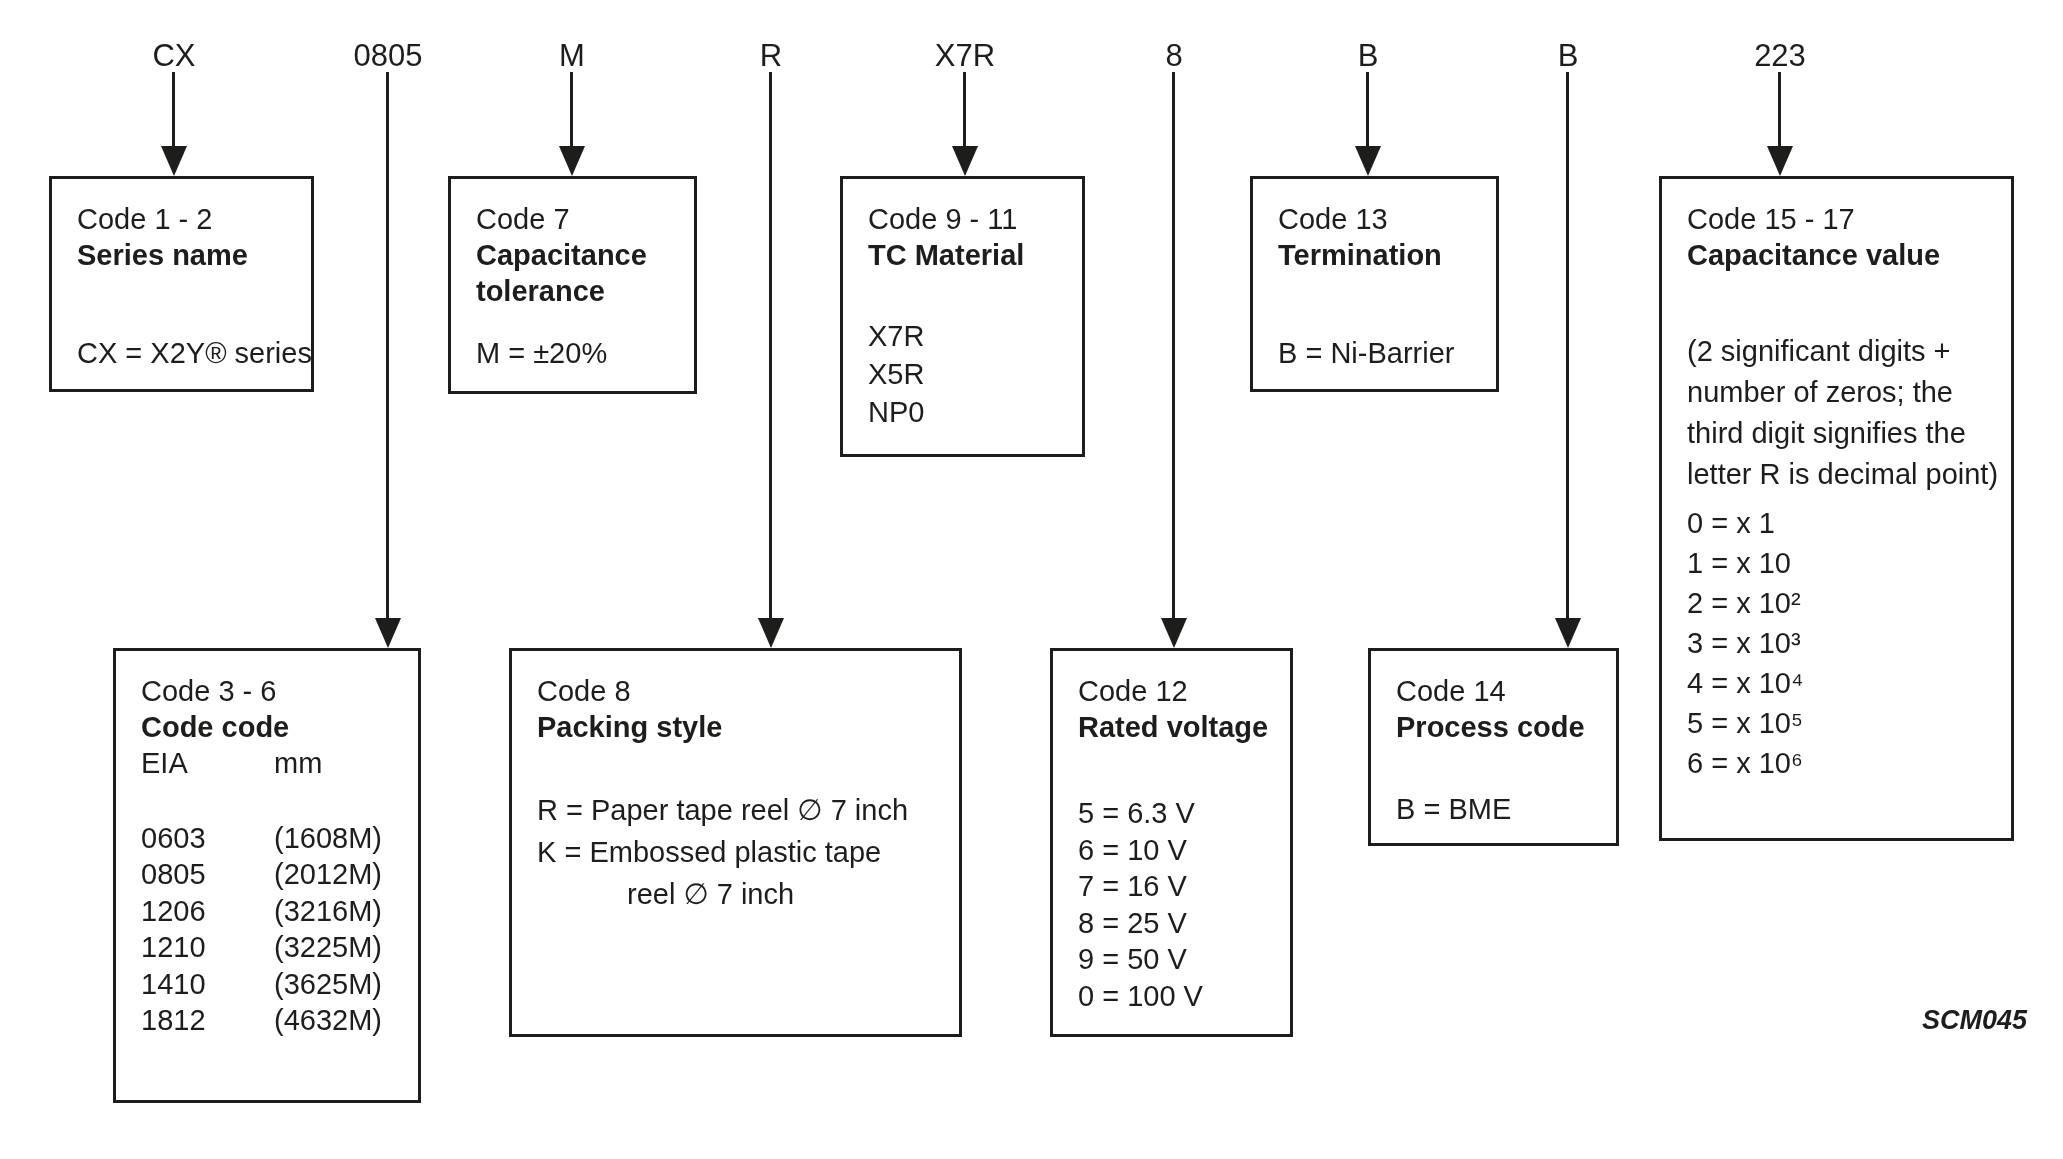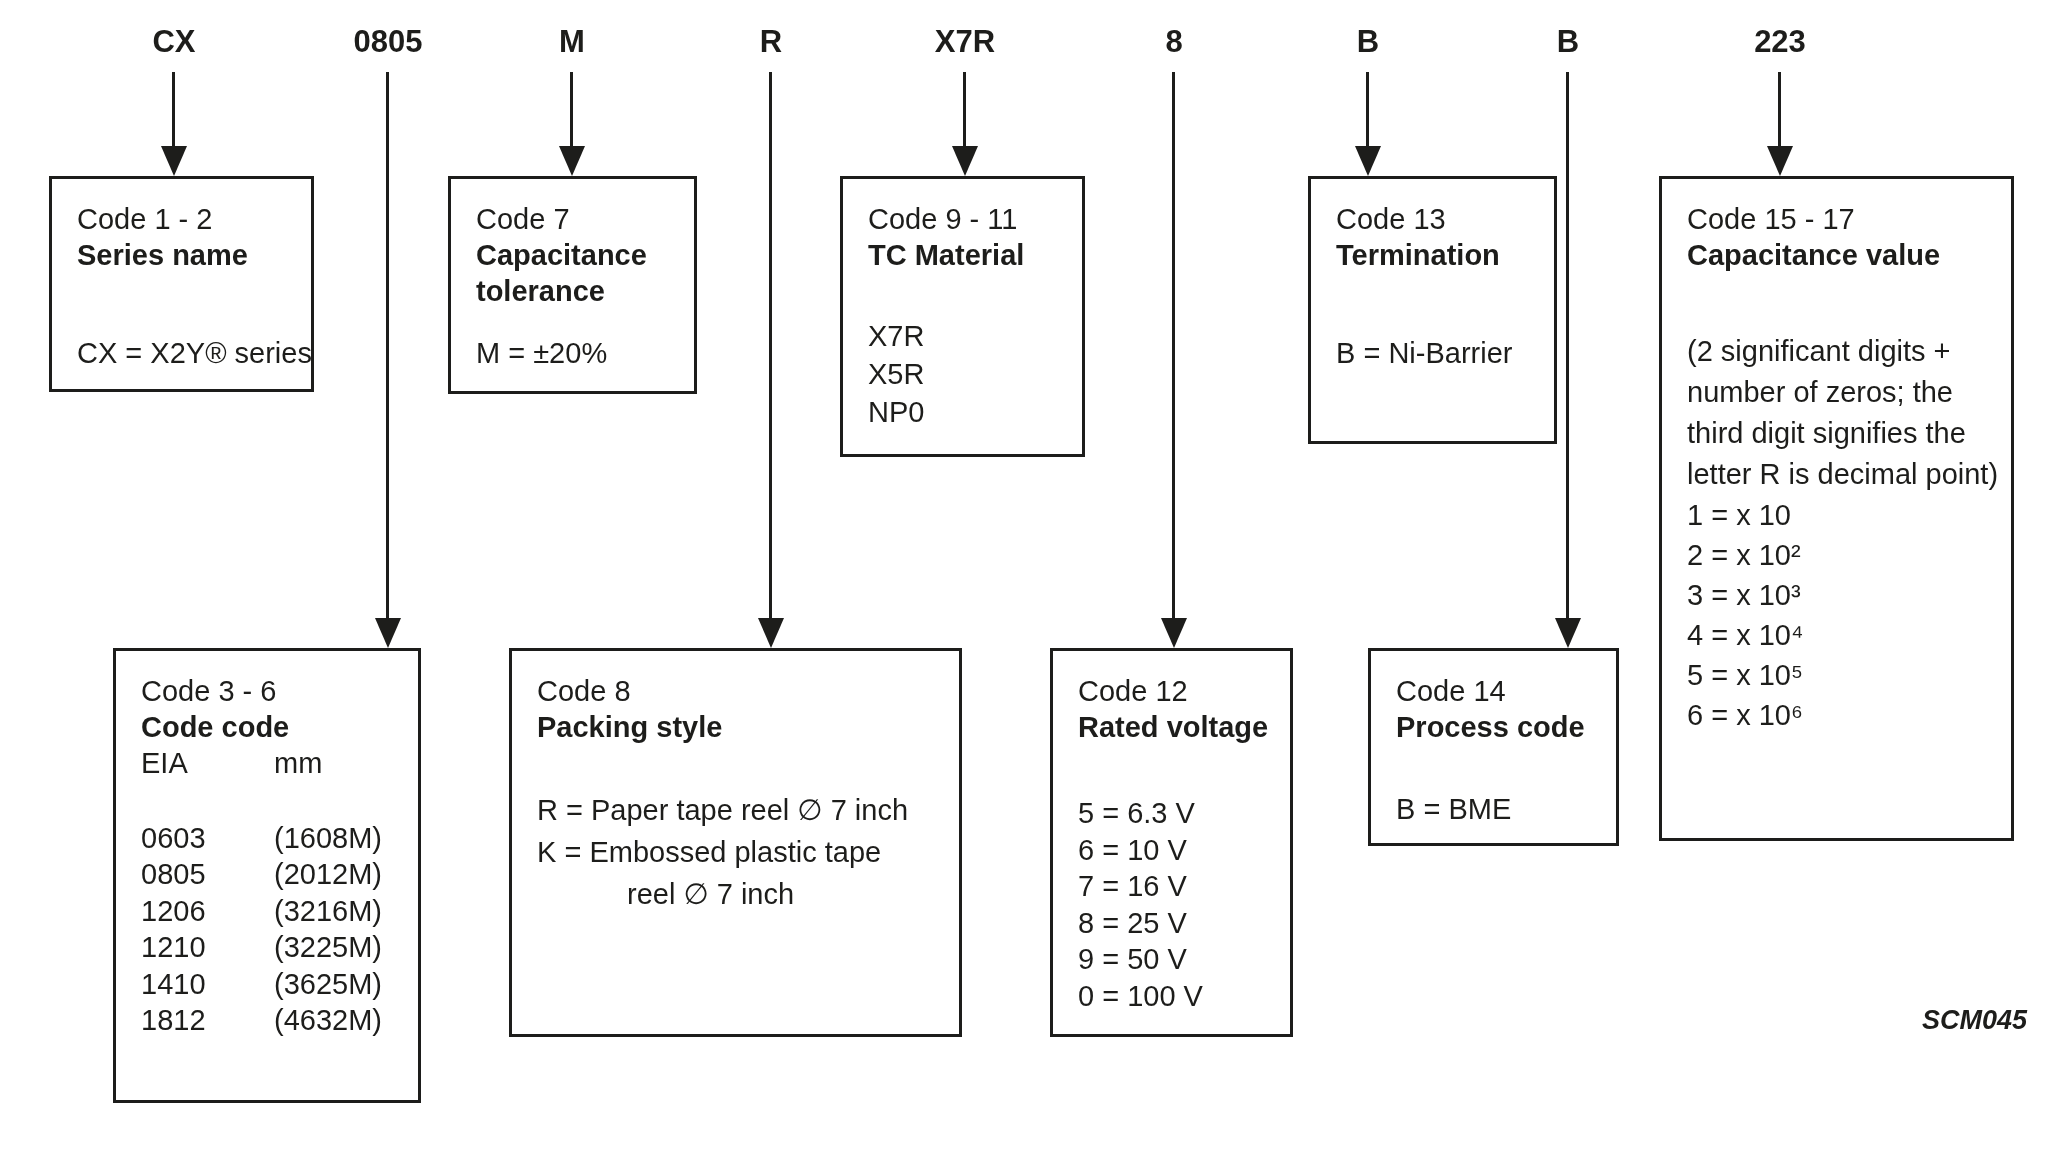--- a/index.html
+++ b/index.html
@@ -10,23 +10,23 @@
   .canvas{
     position:relative;
     width:2063px;height:1159px;
     background:var(--bg);
     font-family:"Liberation Sans","DejaVu Sans",sans-serif;
     color:var(--ink);
     overflow:hidden;
   }
   
   .pn-label{
-    position:absolute;top:26px;
+    position:absolute;top:40px;
     transform:translateX(-50%);
-    font-size:31px;font-weight:bold;line-height:32px;
+    font-size:31px;font-weight:normal;line-height:32px;
     white-space:nowrap;
   }
   
   .shaft{
     position:absolute;width:3px;background:var(--ink);
   }
   .ahead{
     position:absolute;width:0;height:0;
     border-left:13px solid transparent;
     border-right:13px solid transparent;
@@ -128,36 +128,37 @@
   <div class="box" style="left:840px;top:176px;width:245px;height:281px">
     <div class="pad">
       <div class="line">Code 9 - 11</div>
       <div class="line b">TC Material</div>
       <div class="line opt38 mt-opts">X7R</div>
       <div class="line opt38">X5R</div>
       <div class="line opt38">NP0</div>
     </div>
   </div>
 
-  <div class="box" style="left:1308px;top:176px;width:249px;height:268px">
+  <div class="box" style="left:1250px;top:176px;width:249px;height:216px">
     <div class="pad">
       <div class="line">Code 13</div>
       <div class="line b">Termination</div>
       <div class="line mt-val">B = Ni-Barrier</div>
     </div>
   </div>
 
   <div class="box" style="left:1659px;top:176px;width:355px;height:665px">
     <div class="pad">
       <div class="line">Code 15 - 17</div>
       <div class="line b">Capacitance value</div>
       <div class="line note mt-note">(2 significant digits +</div>
       <div class="line note">number of zeros; the</div>
       <div class="line note">third digit signifies the</div>
       <div class="line note">letter R is decimal point)</div>
+      <div class="line mult mt-mult">0 = x 1</div>
       <div class="line mult">1 = x 10</div>
       <div class="line mult">2 = x 10²</div>
       <div class="line mult">3 = x 10³</div>
       <div class="line mult">4 = x 10⁴</div>
       <div class="line mult">5 = x 10⁵</div>
       <div class="line mult">6 = x 10⁶</div>
     </div>
   </div>
 
   <div class="box" style="left:113px;top:648px;width:308px;height:455px">

